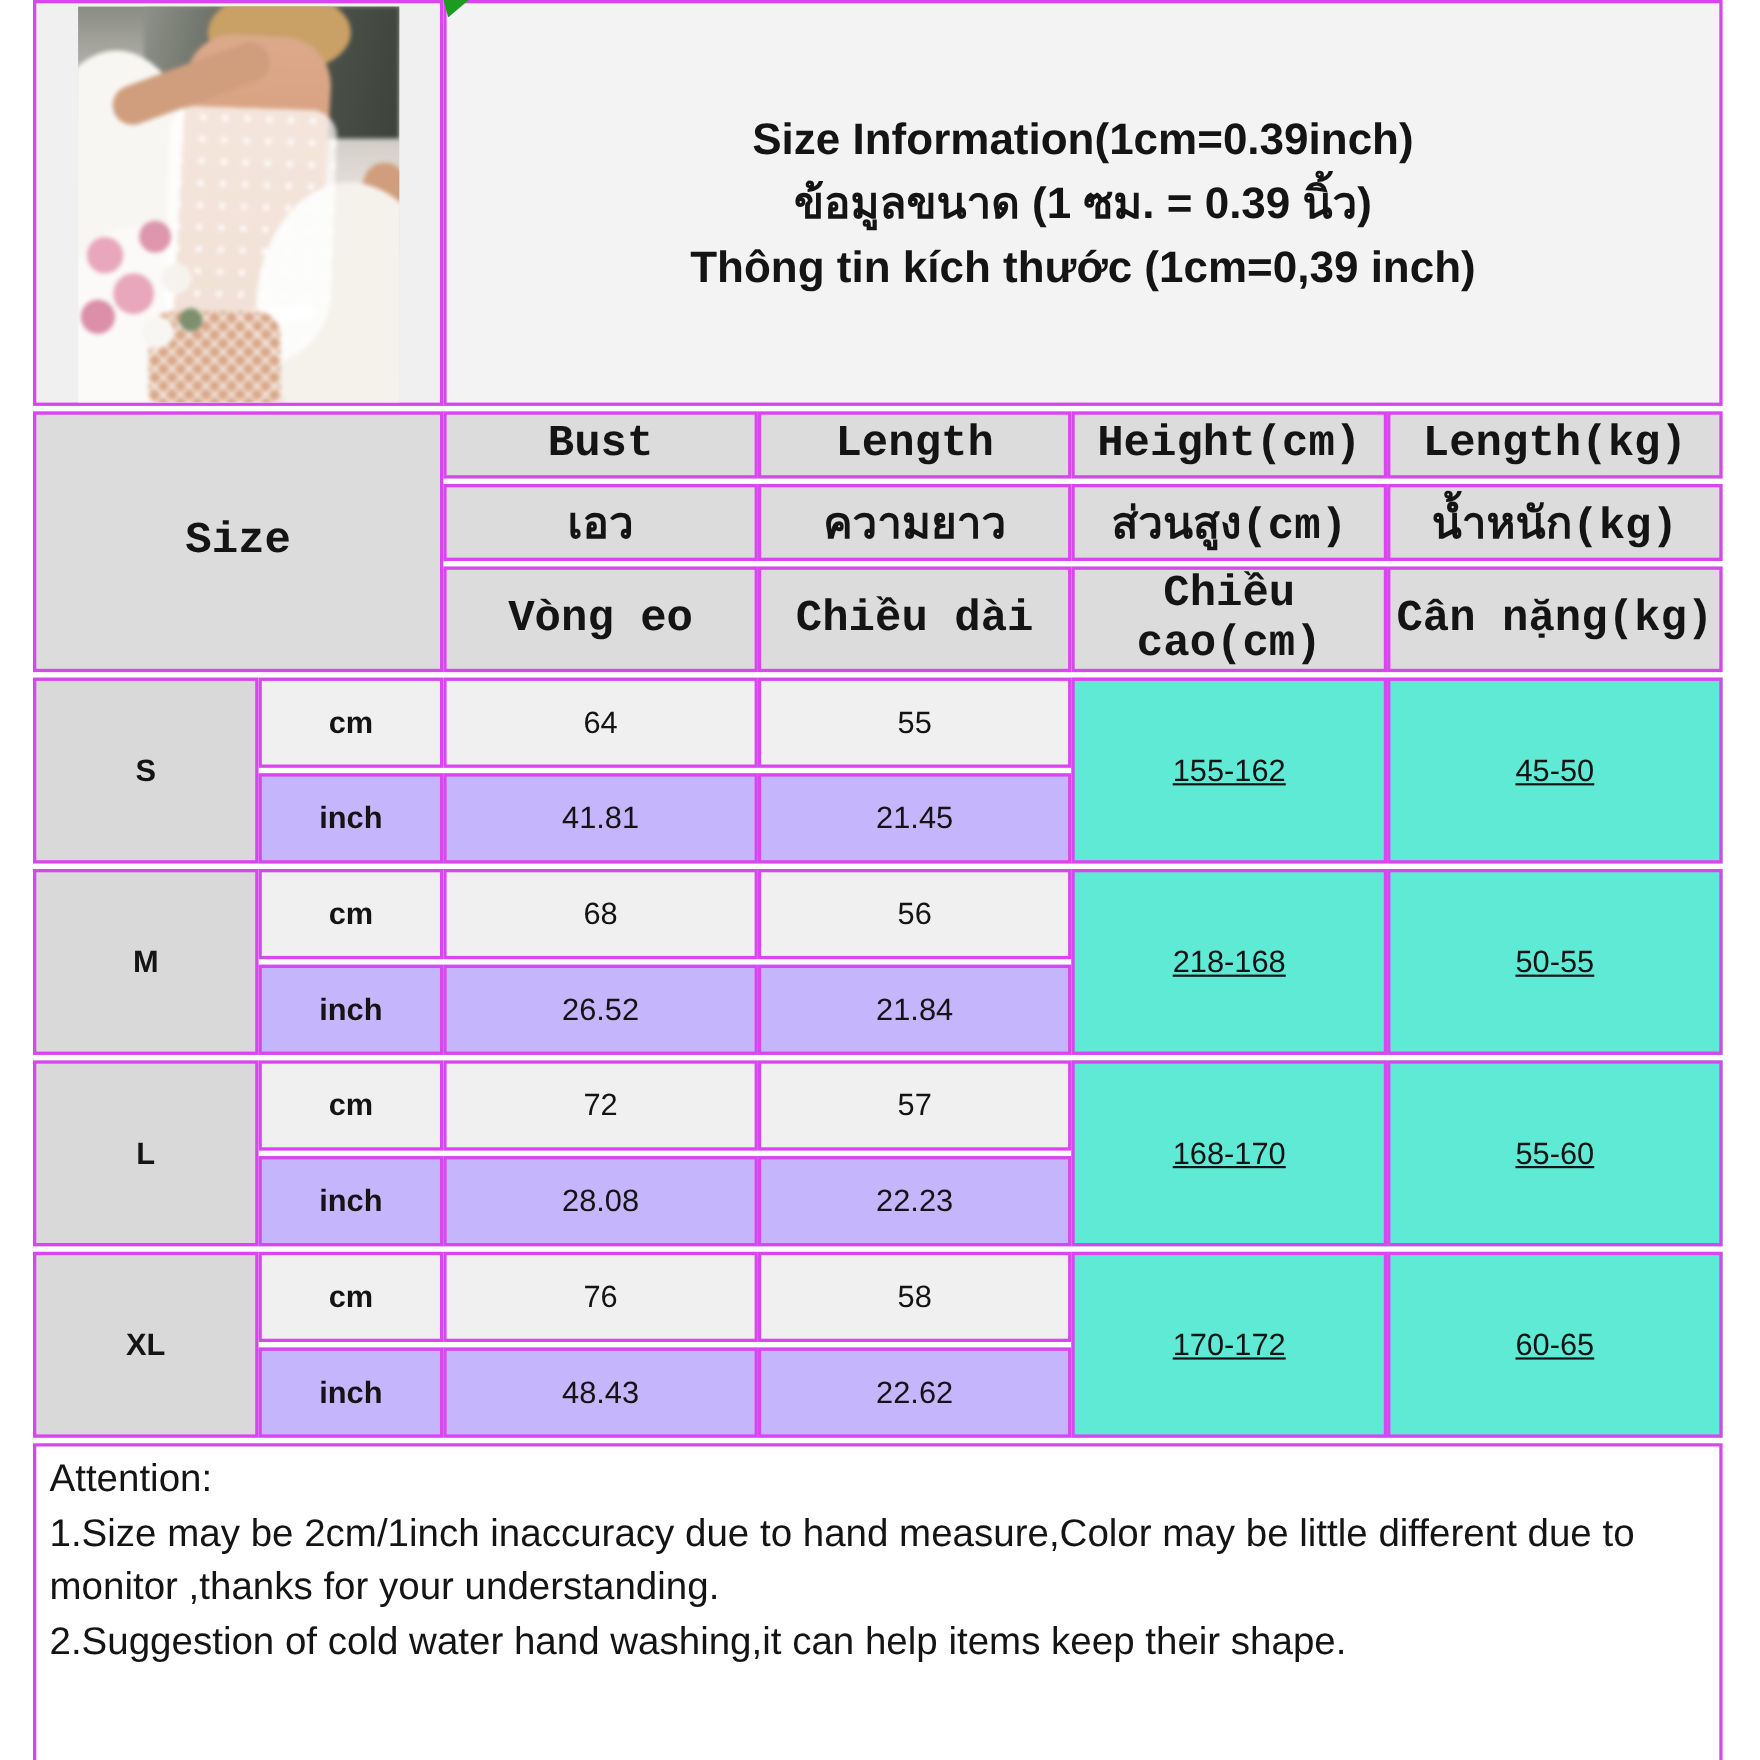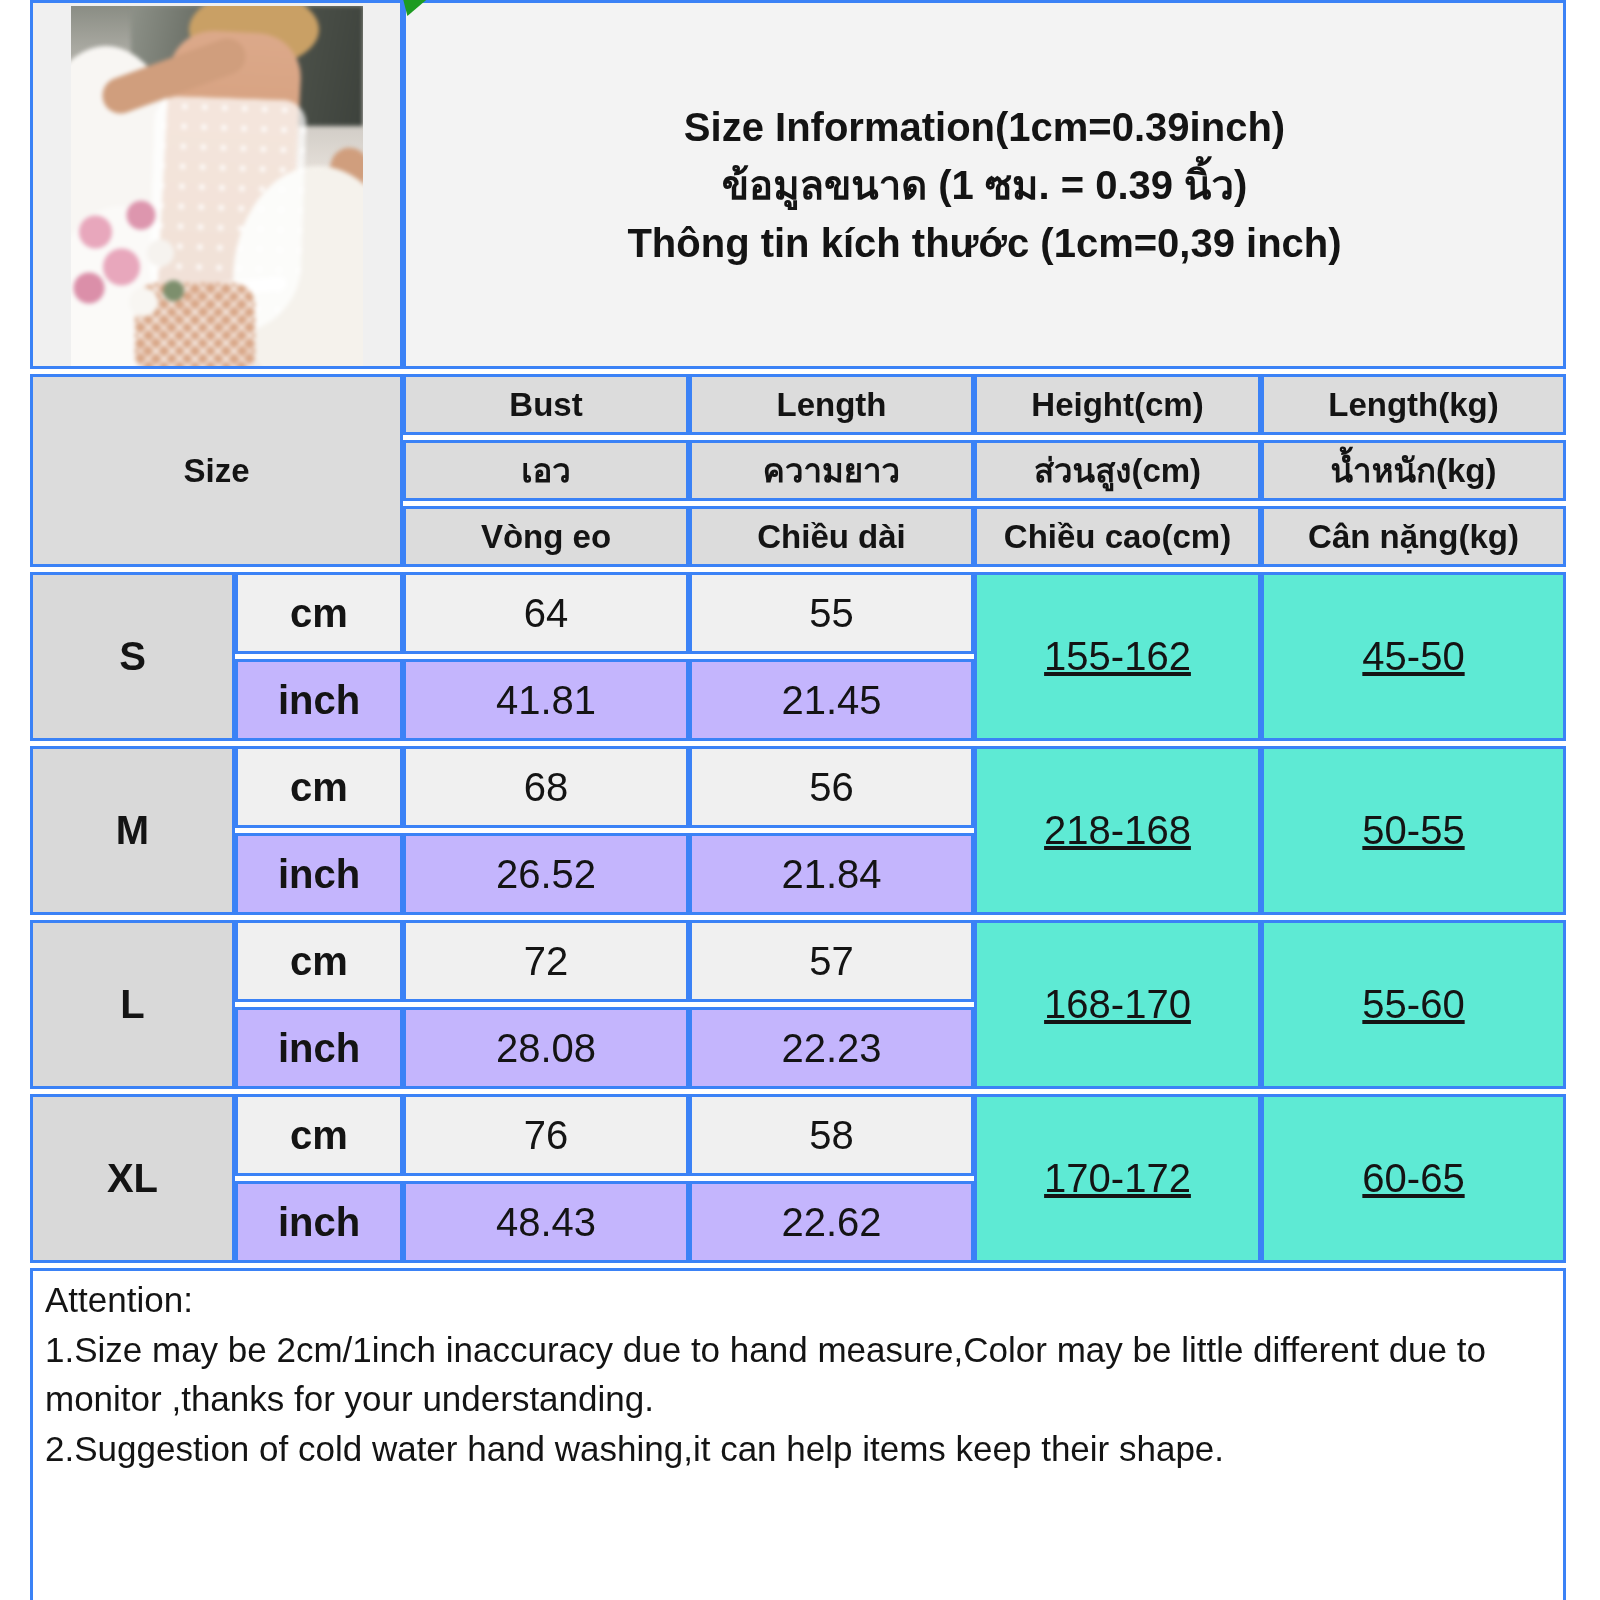--- a/index.html
+++ b/index.html
@@ -20,36 +20,36 @@
   }
 
   table.size-table{
     border-collapse:separate;
     border-spacing:0 5px;
     table-layout:fixed;
     width:1536px;
     margin-top:-5px; 
   }
   td{
-    border:3px solid #3b82f6;
+    border:3px solid #d946ef;
     text-align:center;vertical-align:middle;
     overflow:hidden;padding:0;
   }
 
   
   .c-photo{background:#f0f0f0;vertical-align:top;}
   .c-title{background:#f3f3f3;}
   .c-title .t-line{font-weight:bold;font-size:40px;line-height:1.0;margin:18px 0;}
 
   
-  .r-head td{height:55px;background:#dcdcdc;font-weight:bold;font-size:33px;}
+  .r-head td{height:55px;background:#dcdcdc;font-weight:bold;font-size:40px;font-family:Liberation Mono, monospace;}
   .c-sizehead{background:#d9d9d9;font-weight:bold;font-size:58px;}
 
   
-  .r-cm td,.r-inch td{height:76px;font-size:40px;}
+  .r-cm td,.r-inch td{height:76px;font-size:28px;}
   .r-cm .c-unit,.r-cm .c-val{background:#f0f0f0;}
   .r-inch .c-unit,.r-inch .c-val{background:#c4b5fd;}
   .c-unit{font-weight:bold;}
   .c-size{background:#d9d9d9;font-weight:bold;font-size:40px;}
   .c-range{background:#5eead4;text-decoration:underline;}
 
   
   .r-note td{
     background:#ffffff;text-align:left;vertical-align:top;
     height:338px;padding:4px 12px;

